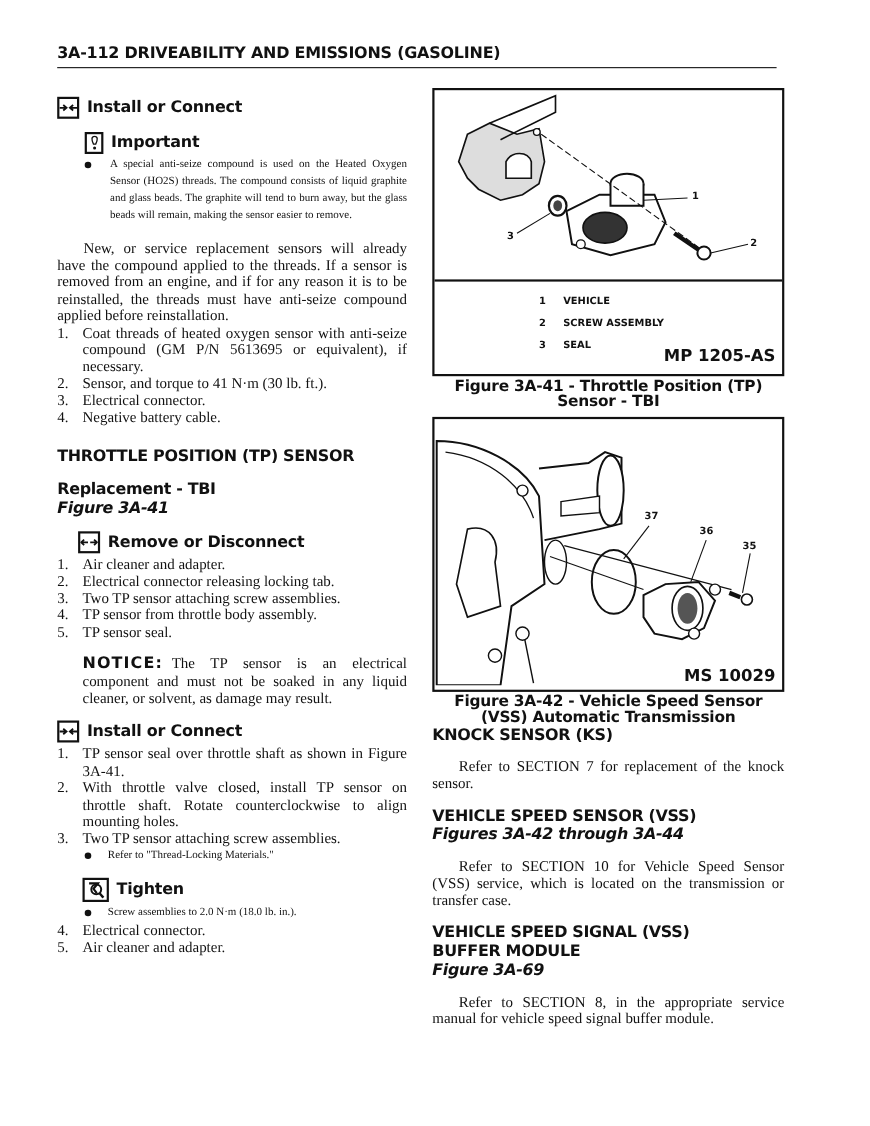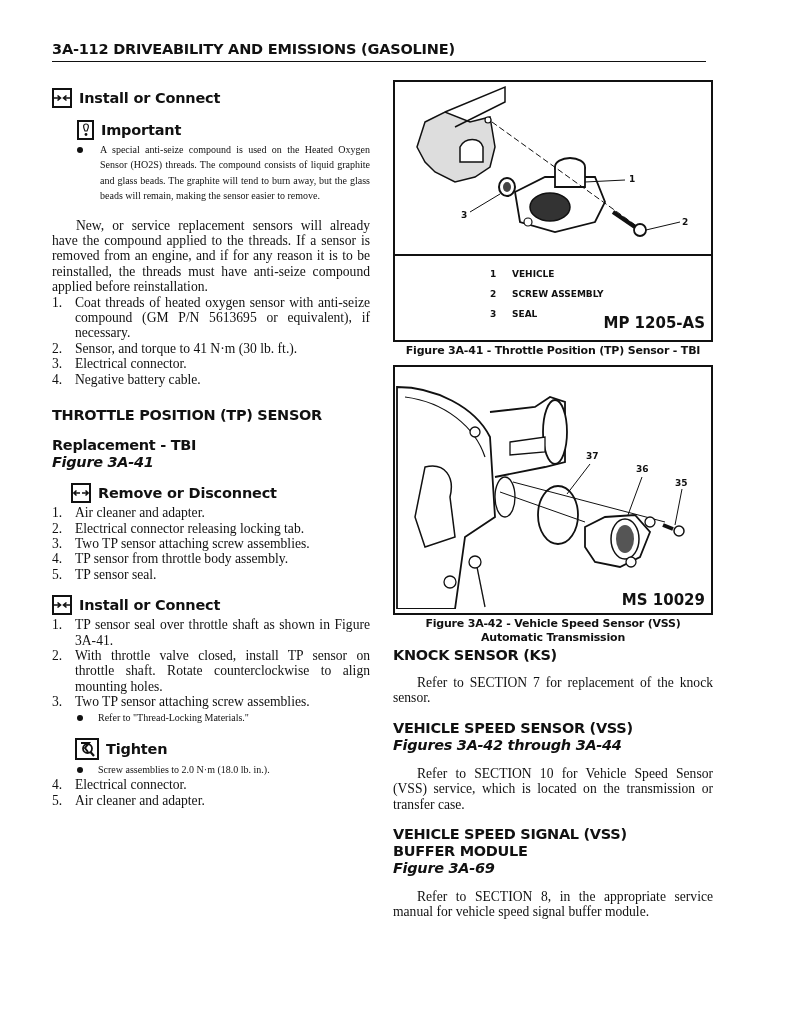--- a/index.html
+++ b/index.html
@@ -28,21 +28,21 @@
   ul.bullets li { position: relative; padding-left: 23px; font-family: Liberation Serif, serif; font-size: 10px; line-height: 15.4px; text-align: justify; }
   ul.bullets li .dot { position: absolute; left: 2px; top: 5px; width: 6px; height: 6px; border-radius: 50%; background: #111; }
 
   h2.sec { font-family: "DejaVu Sans", sans-serif; font-weight: bold; font-size: 14.5px; margin: 0; letter-spacing: -0.3px; line-height: 17px; }
   h3.sub { font-family: "DejaVu Sans", sans-serif; font-weight: bold; font-size: 14.5px; margin: 0; letter-spacing: -0.3px; line-height: 17px; }
   .figref { font-family: "DejaVu Sans", sans-serif; font-weight: bold; font-style: italic; font-size: 14.5px; letter-spacing: -0.3px; line-height: 17px; display: block; }
 
   .notice-label { font-family: "DejaVu Sans", sans-serif; font-weight: bold; font-size: 14.5px; letter-spacing: 1px; margin-right: 8px; }
 
   .fig { border: 2px solid #111; position: relative; background: #fff; }
-  .fig-caption { font-family: "DejaVu Sans", sans-serif; font-weight: bold; font-size: 11px; text-align: center; line-height: 14px; letter-spacing: -0.2px; }
+  .fig-caption { font-family: "DejaVu Sans", sans-serif; font-weight: bold; font-size: 14px; text-align: center; line-height: 14px; letter-spacing: -0.2px; }
   .legend { border-top: 2px solid #111; padding: 10px 0 4px 0; position: relative; height: 62px; box-sizing: border-box; }
   .legend-row { font-family: "DejaVu Sans", sans-serif; font-weight: bold; font-size: 9px; display: flex; margin-left: 95px; height: 20px; align-items: center; }
   .legend-row .n { width: 22px; }
   .fig-code { font-family: "DejaVu Sans", sans-serif; font-weight: bold; font-size: 15px; position: absolute; right: 6px; }
   .callout { font-family: "DejaVu Sans", sans-serif; font-weight: bold; font-size: 9px; position: absolute; }
 </style>
 </head>
 <body>
 
 <div id="header">
@@ -101,20 +101,23 @@
   </div>
 
   <ol class="steps">
     <li><span class="num">1.</span><span>Air cleaner and adapter.</span></li>
     <li><span class="num">2.</span><span>Electrical connector releasing locking tab.</span></li>
     <li><span class="num">3.</span><span>Two TP sensor attaching screw assemblies.</span></li>
     <li><span class="num">4.</span><span>TP sensor from throttle body assembly.</span></li>
     <li><span class="num">5.</span><span>TP sensor seal.</span></li>
   </ol>
 
+  <p class="body" style="margin-top:13px;margin-left:23px;">
+    <span class="notice-label">NOTICE:</span><span>The TP sensor is an electrical component and must not be soaked in any liquid cleaner, or solvent, as damage may result.</span>
+  </p>
 
   <div class="step-head" style="margin-top:13px;margin-bottom:2px;">
     <span class="icon-box">
       <svg width="16" height="10" viewBox="0 0 16 10">
           <path d="M0 5 H6 M3.5 2.5 L6.5 5 L3.5 7.5" stroke="#111" stroke-width="1.6" fill="none"></path>
           <path d="M16 5 H10 M12.5 2.5 L9.5 5 L12.5 7.5" stroke="#111" stroke-width="1.6" fill="none"></path>
         </svg>
     </span>
     <span>Install or Connect</span>
   </div>

